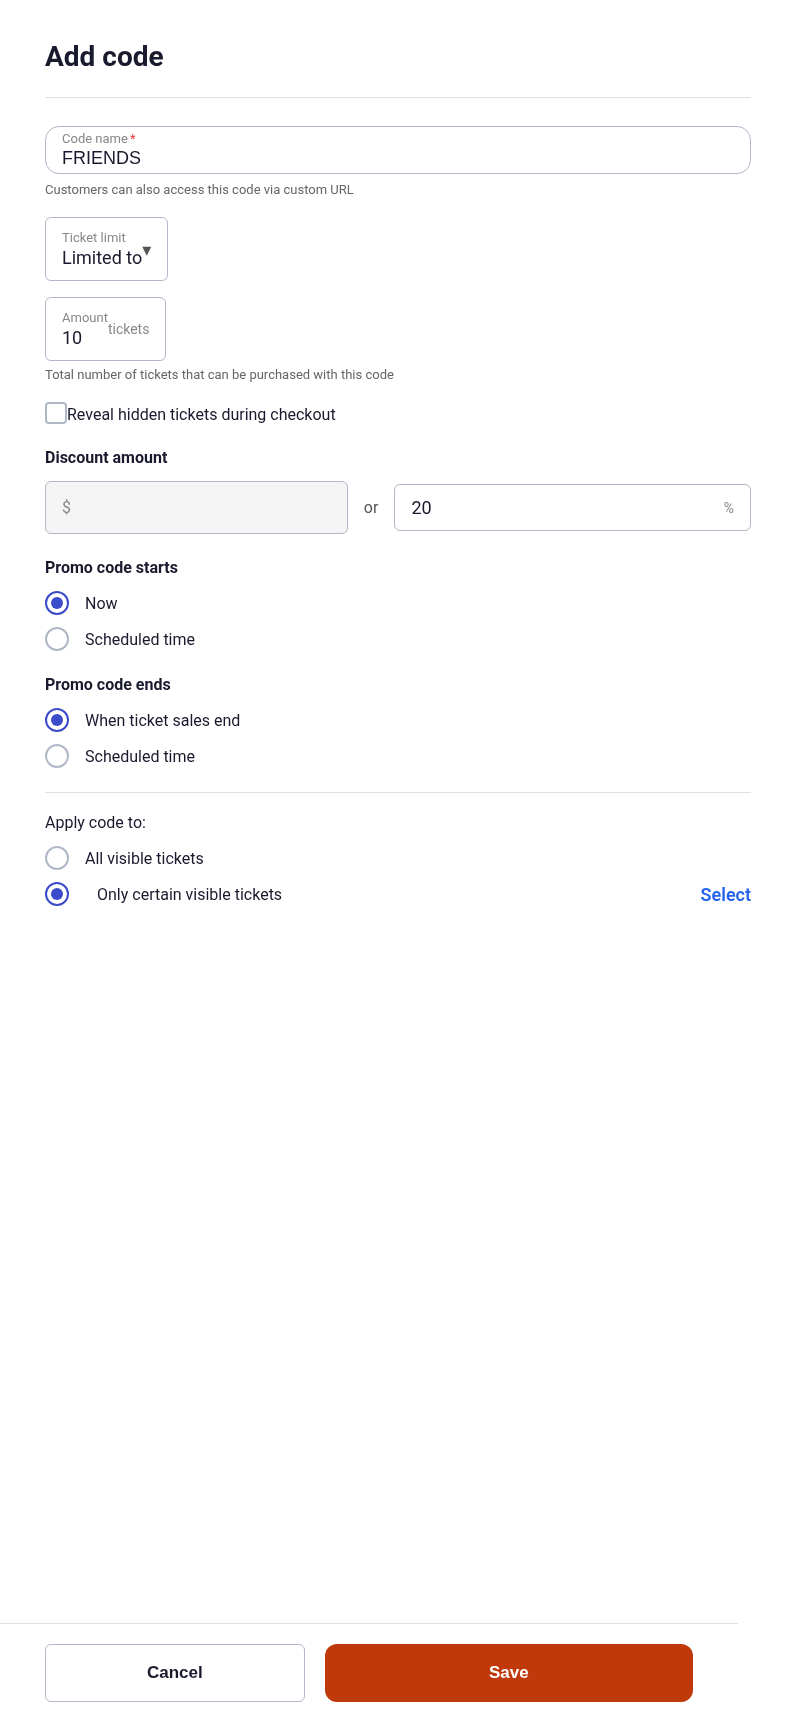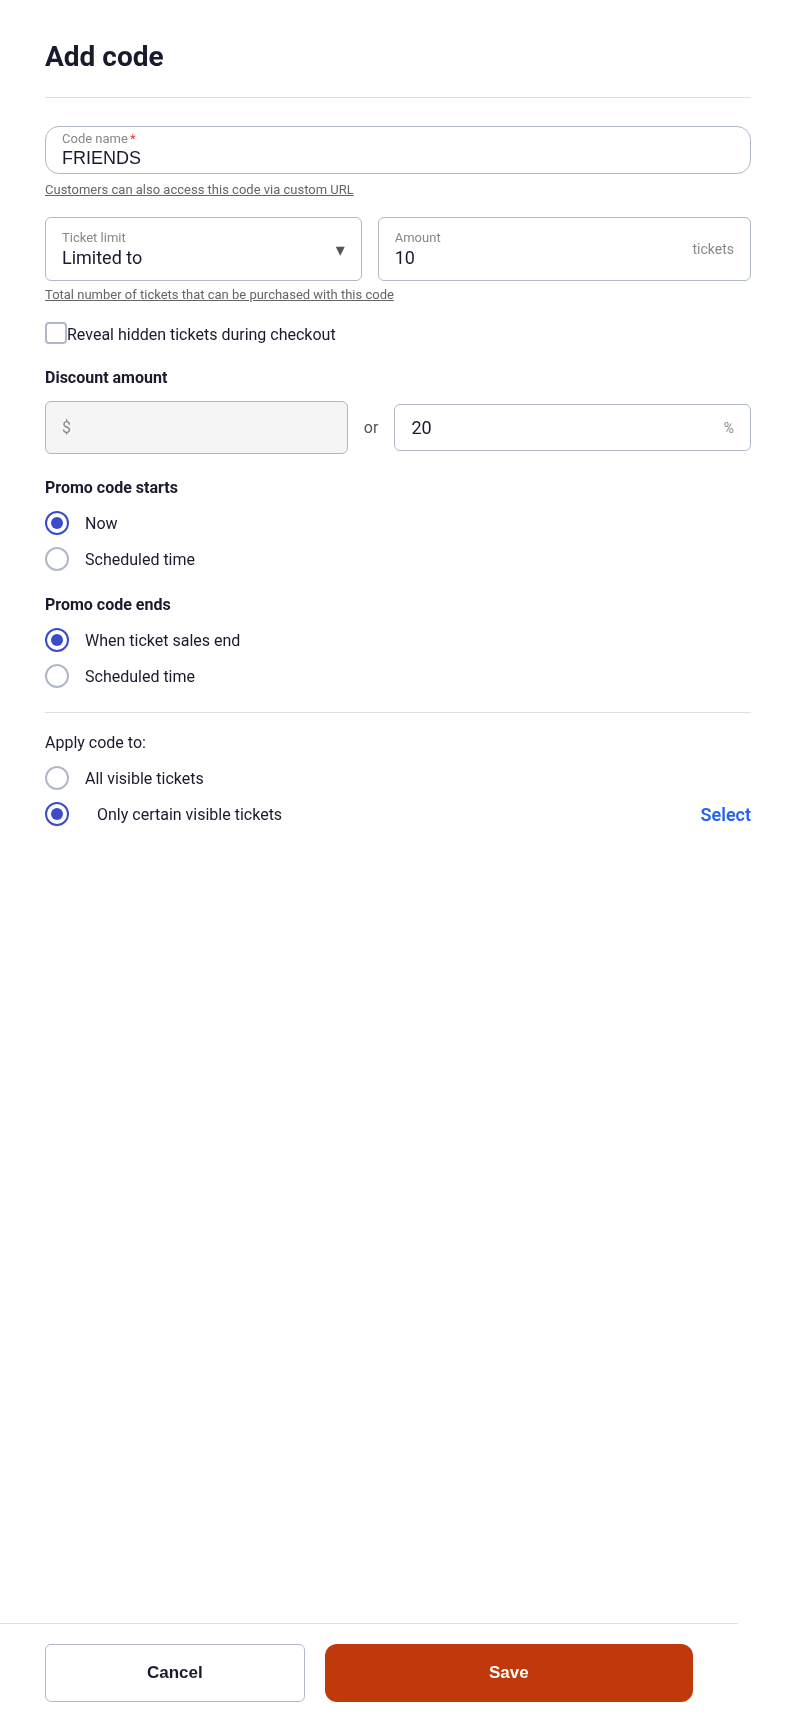--- a/index.html
+++ b/index.html
@@ -64,27 +64,27 @@
     .input-value {
       font-size: 18px;
       color: #1a1a2e;
       font-weight: 400;
     }
 
     .input-hint {
       font-size: 13px;
       color: #666;
       margin-top: 8px;
-      text-decoration: underline;
     }
 
     .row {
       display: flex;
       gap: 16px;
       align-items: flex-start;
+      flex-direction: column;
     }
 
     .ticket-limit-box {
       flex: 1;
       border: 1.5px solid #b0b8c8;
       border-radius: 6px;
       padding: 12px 16px;
       display: flex;
       align-items: center;
       justify-content: space-between;

